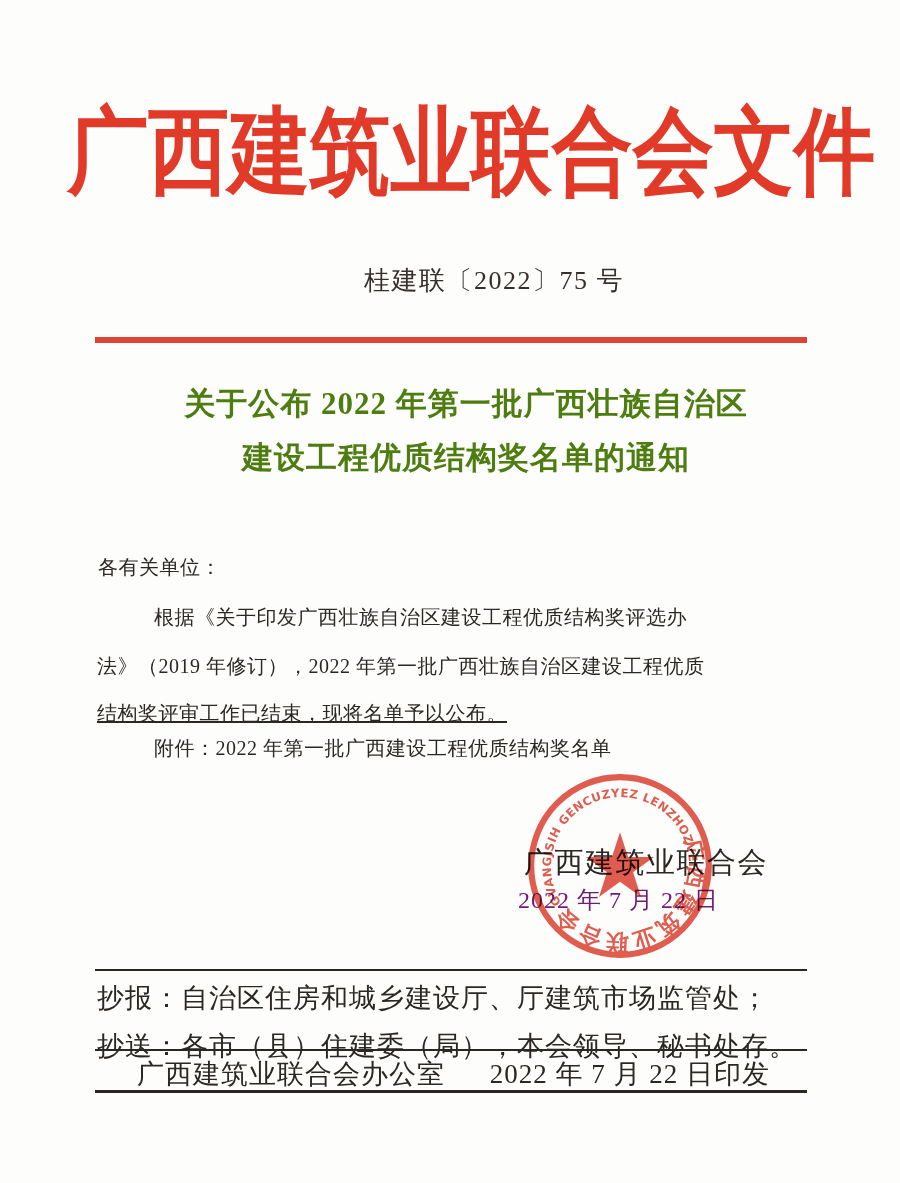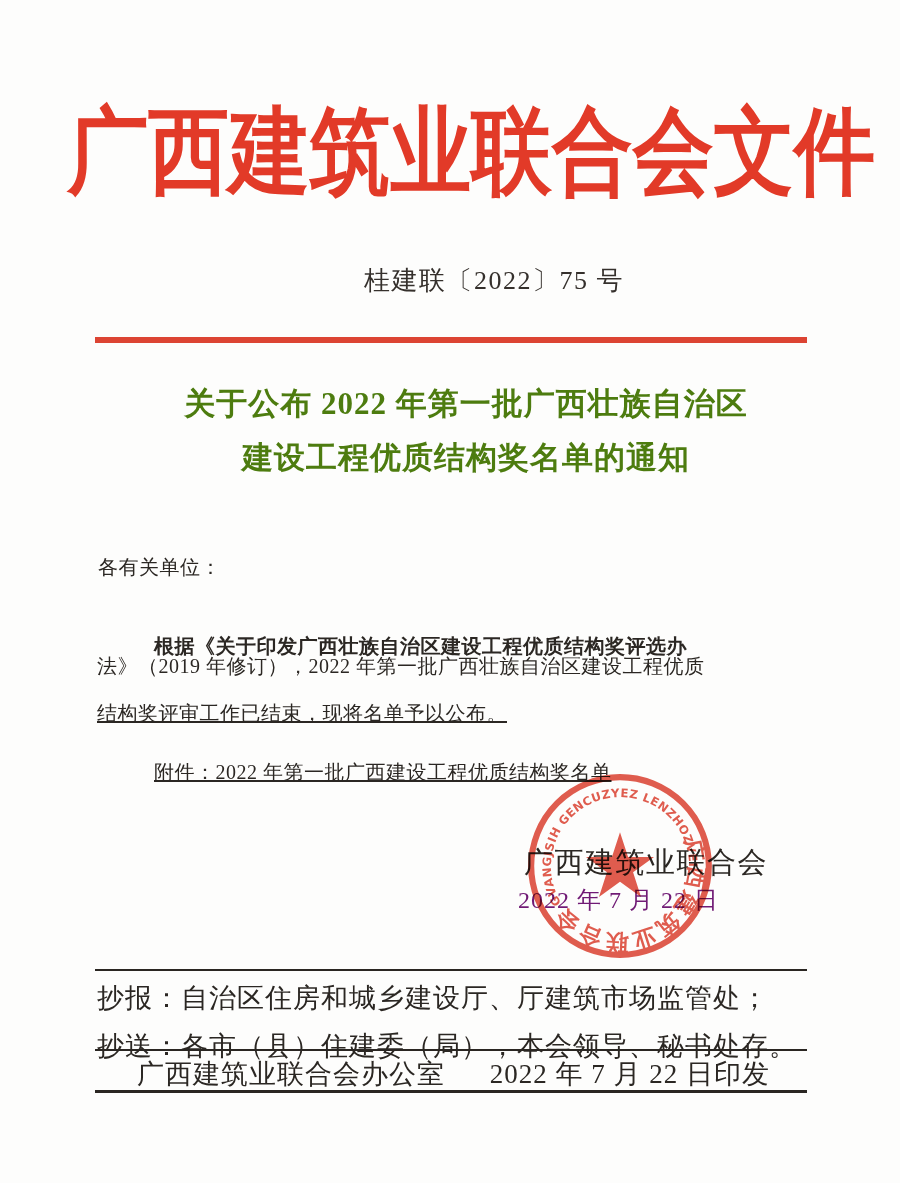--- a/index.html
+++ b/index.html
@@ -30,24 +30,24 @@
     position:absolute; top:377px; left:0; width:100%;
     text-align:center; font-size:31px; line-height:54px;
     font-weight:bold; letter-spacing:1px; color:#4d7c0f;margin-left:16px;
   }
   .bline {
     position:absolute; white-space:nowrap;
     font-size:20px; line-height:32px; letter-spacing:0.5px; color:#2b2username:#2b2username;
     color:#2b2723;
   }
   .salutation { left:98px;  top:551px; }
-  .b1         { left:154px; top:630px;font-weight:bold; }
+  .b1         { left:154px; top:601px; }
   .b2         { left:97px;  top:650px; }
   .b3         { left:97px;  top:697px;text-decoration:underline; }
-  .attach     { left:154px; top:756px;text-decoration:underline; }
+  .attach     { left:154px; top:732px; }
   .sig-org  { position:absolute; left:524px; top:843px; font-size:29px; letter-spacing:1.5px; white-space:nowrap; color:#2b2723; }
   .sig-date { position:absolute; left:518px; top:884px; font-size:24px; letter-spacing:1px;  white-space:nowrap; color:#701a75; }
   .seal {
     position:absolute; left:523px; top:769px; width:194px; height:194px;
     mix-blend-mode:multiply; opacity:0.88;
   }
   .seal .ring { fill:none; stroke:var(--seal_red,#dd4636); stroke-width:6; }
   .seal .star { fill:var(--seal_red,#dd4636); }
   .seal text  { fill:var(--seal_red,#dd4636); }
   .seal-latin { font-family:"DejaVu Sans","Liberation Sans",sans-serif; font-size:11.5px; font-weight:bold; letter-spacing:0.4px; }

